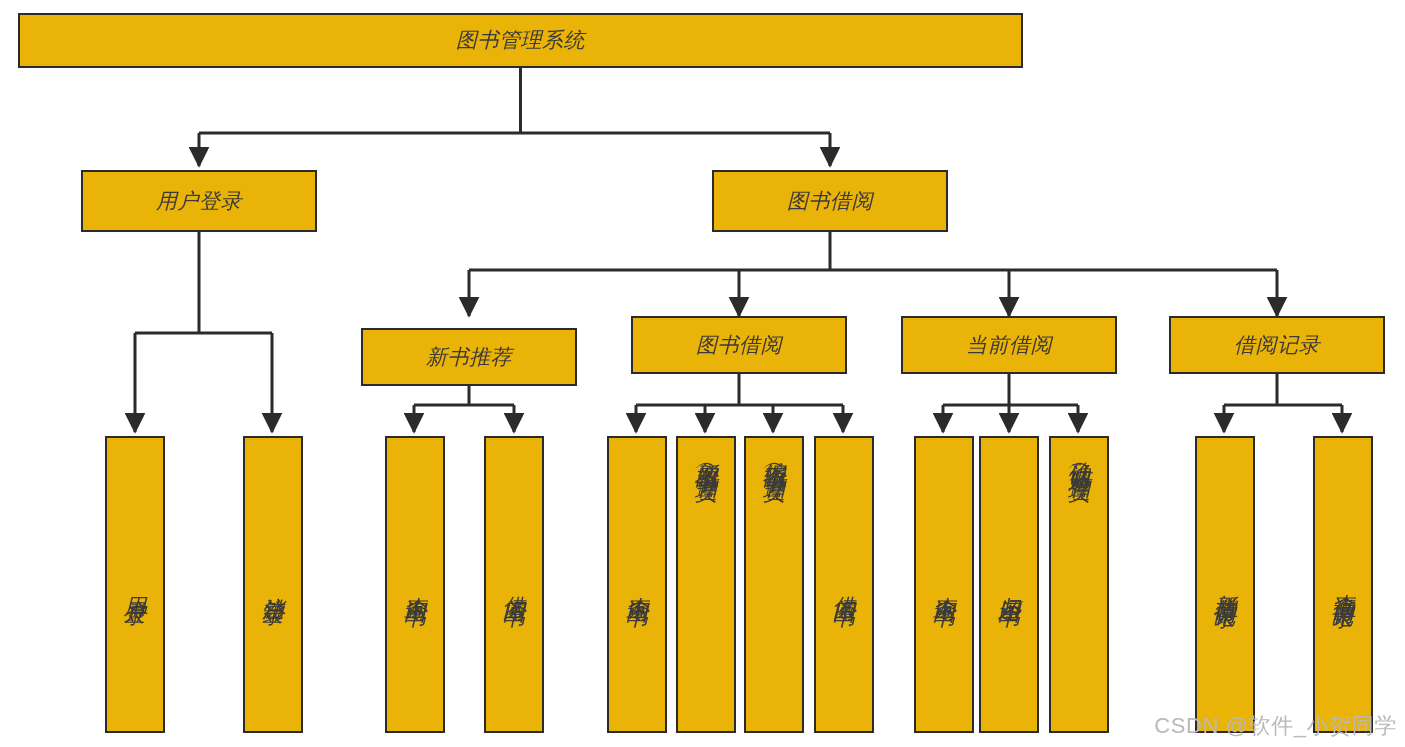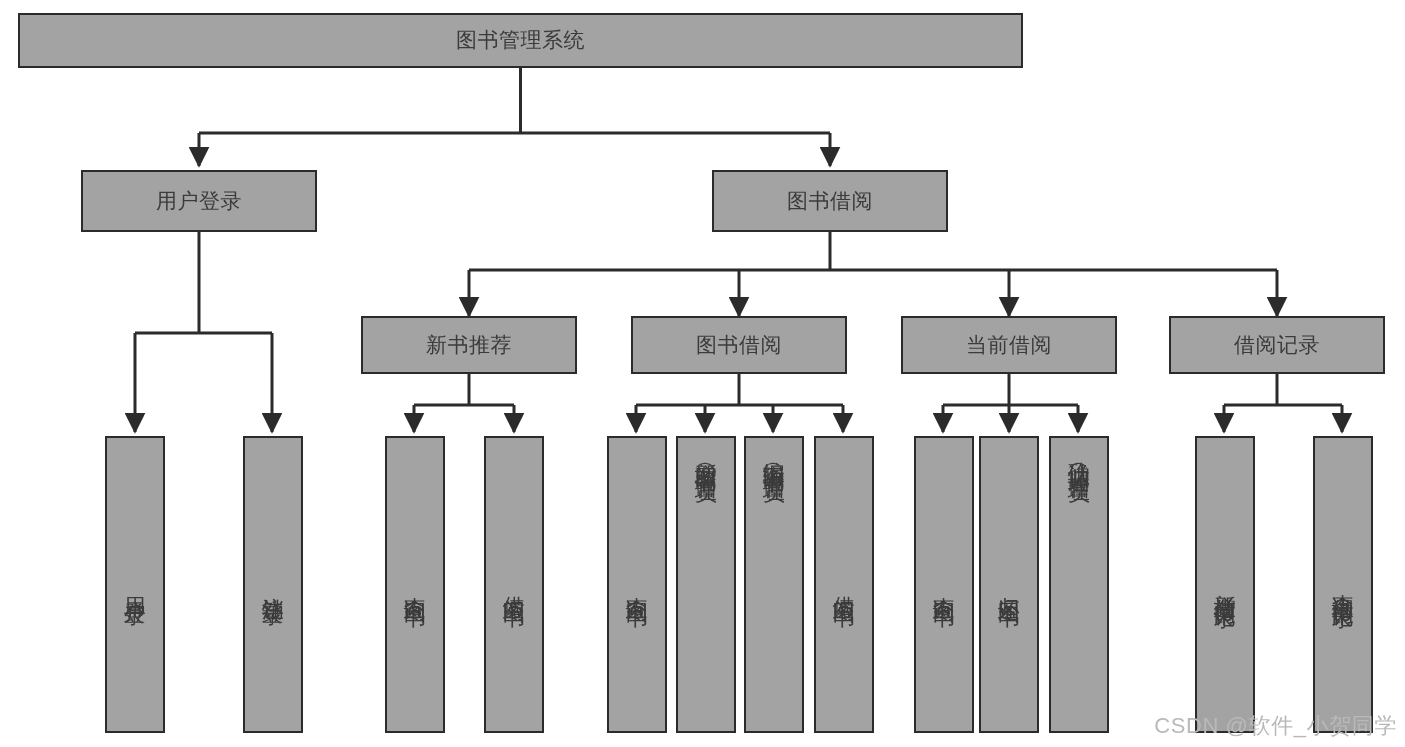--- a/index.html
+++ b/index.html
@@ -23,26 +23,27 @@
   svg.layer {
     position: absolute;
     left: 0;
     top: 0;
     width: 1405px;
     height: 747px;
   }
   .node-box {
     position: absolute;
     box-sizing: border-box;
-    background: #a3a3a3;
+    background: #eab308;
     border: 2.5px solid #2b2b2b;
     display: flex;
     align-items: center;
     justify-content: center;
     z-index: 3;
+    font-style: italic;
   }
   .node-label {
     color: #3b3b3b;
     font-size: 21px;
     letter-spacing: 0.5px;
     line-height: 1.15;
     white-space: nowrap;
   }
   .node-box.vertical {
     align-items: flex-start;
@@ -145,21 +146,21 @@
     <span class="node-label">图书管理系统</span>
   </div>
 
   <div class="node-box" style="left:81px; top:170px; width:236px; height:62px;">
     <span class="node-label">用户登录</span>
   </div>
   <div class="node-box" style="left:712px; top:170px; width:236px; height:62px;">
     <span class="node-label">图书借阅</span>
   </div>
 
-  <div class="node-box" style="left:361px; top:316px; width:216px; height:58px;">
+  <div class="node-box" style="left:361px; top:328px; width:216px; height:58px;">
     <span class="node-label">新书推荐</span>
   </div>
   <div class="node-box" style="left:631px; top:316px; width:216px; height:58px;text-align:center;">
     <span class="node-label">图书借阅</span>
   </div>
   <div class="node-box" style="left:901px; top:316px; width:216px; height:58px;">
     <span class="node-label">当前借阅</span>
   </div>
   <div class="node-box" style="left:1169px; top:316px; width:216px; height:58px;">
     <span class="node-label">借阅记录</span>

